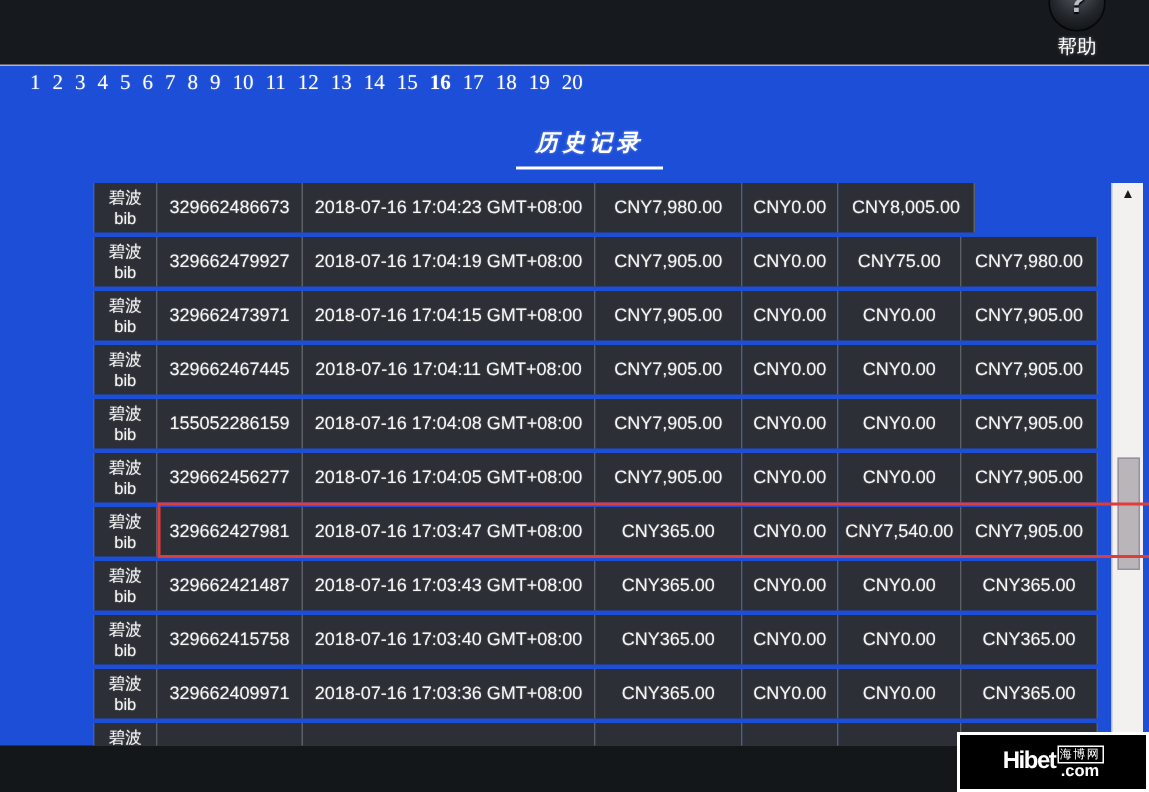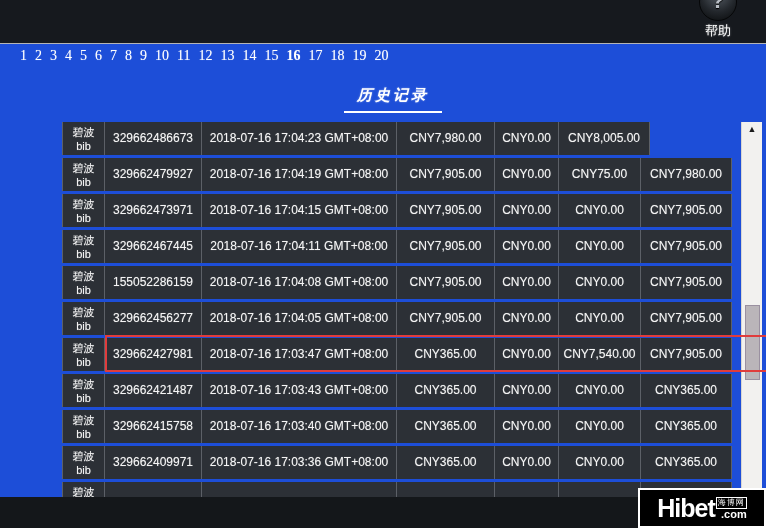--- a/index.html
+++ b/index.html
@@ -55,22 +55,22 @@
   .scrollbar{position:absolute;left:741px;top:78px;width:20px;height:375px;background:#f2f1ef;
              border-left:1px solid #d8d6d2;}
   .sb-up{height:16px;line-height:15px;text-align:center;font-size:9px;color:#1a1a1a;cursor:pointer;}
   .sb-thumb{position:absolute;left:3px;top:183px;width:13px;height:73px;background:#bab5b9;
             border:1px solid #9a90a0;cursor:pointer;}
 
   
   .watermark{position:absolute;right:0;bottom:0;width:124px;height:36px;background:#000;
              border:2px solid #fff;display:flex;align-items:center;justify-content:center;
              z-index:10;}
-  .wm-brand{font-weight:bold;font-size:25px;color:#fff;letter-spacing:-1px;line-height:34px;}
-  .wm-right{display:flex;flex-direction:column;align-items:flex-end;margin-left:1px;}
+  .wm-brand{font-weight:bold;font-size:16px;color:#fff;letter-spacing:-1px;line-height:34px;}
+  .wm-right{display:flex;flex-direction:column;align-items:center;margin-left:1px;}
   .wm-cn{font-size:8px;color:#fff;border:1px solid #fff;padding:0 1px;letter-spacing:1px;line-height:10px;}
   .wm-tld{font-size:11px;font-weight:bold;color:#fff;line-height:11px;}
 </style>
 </head>
 <body>
 
 <div class="screen">
 
   <div class="header">
     <div class="help">

